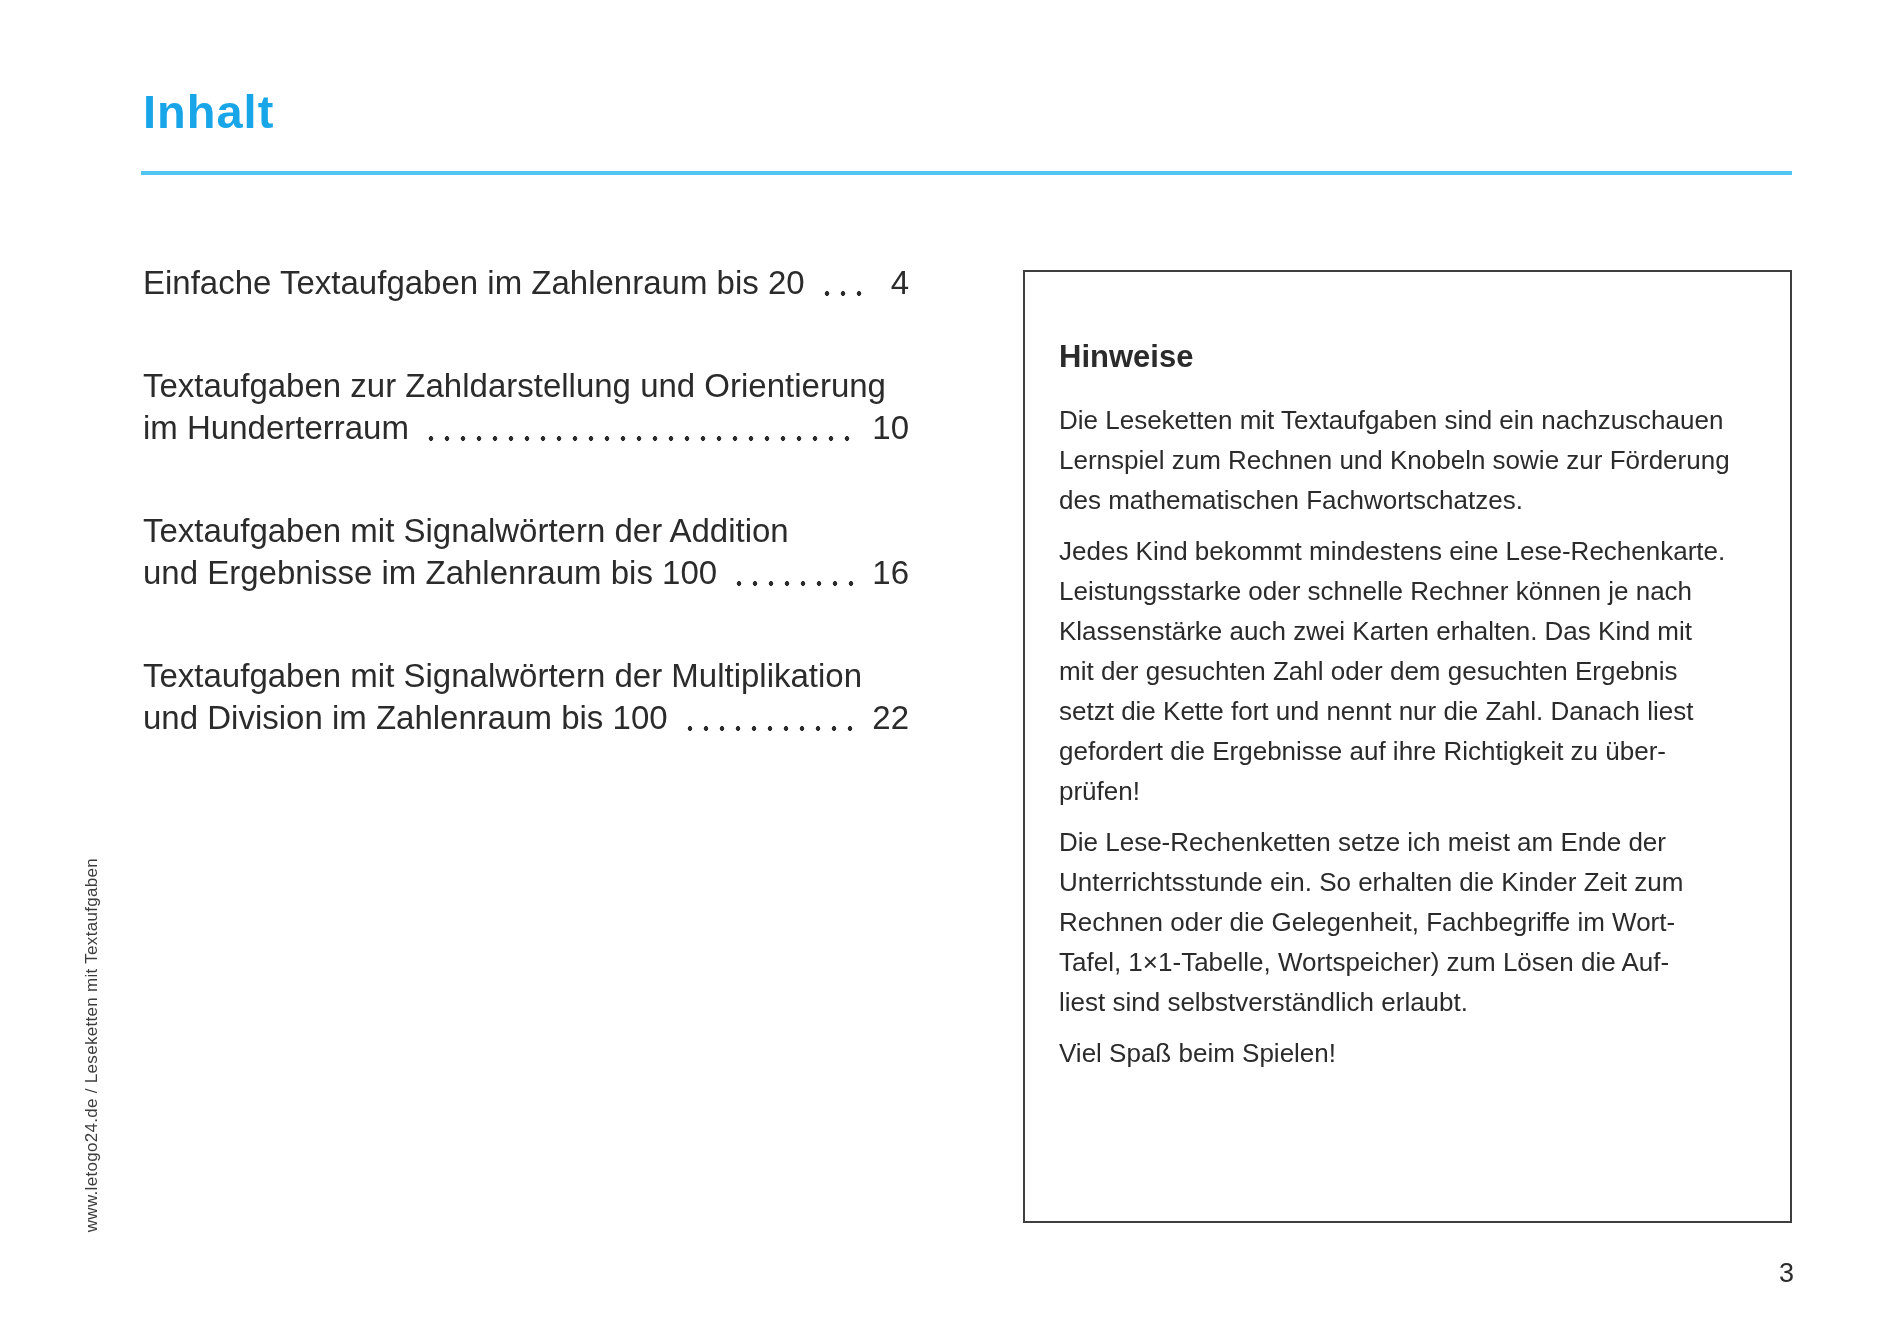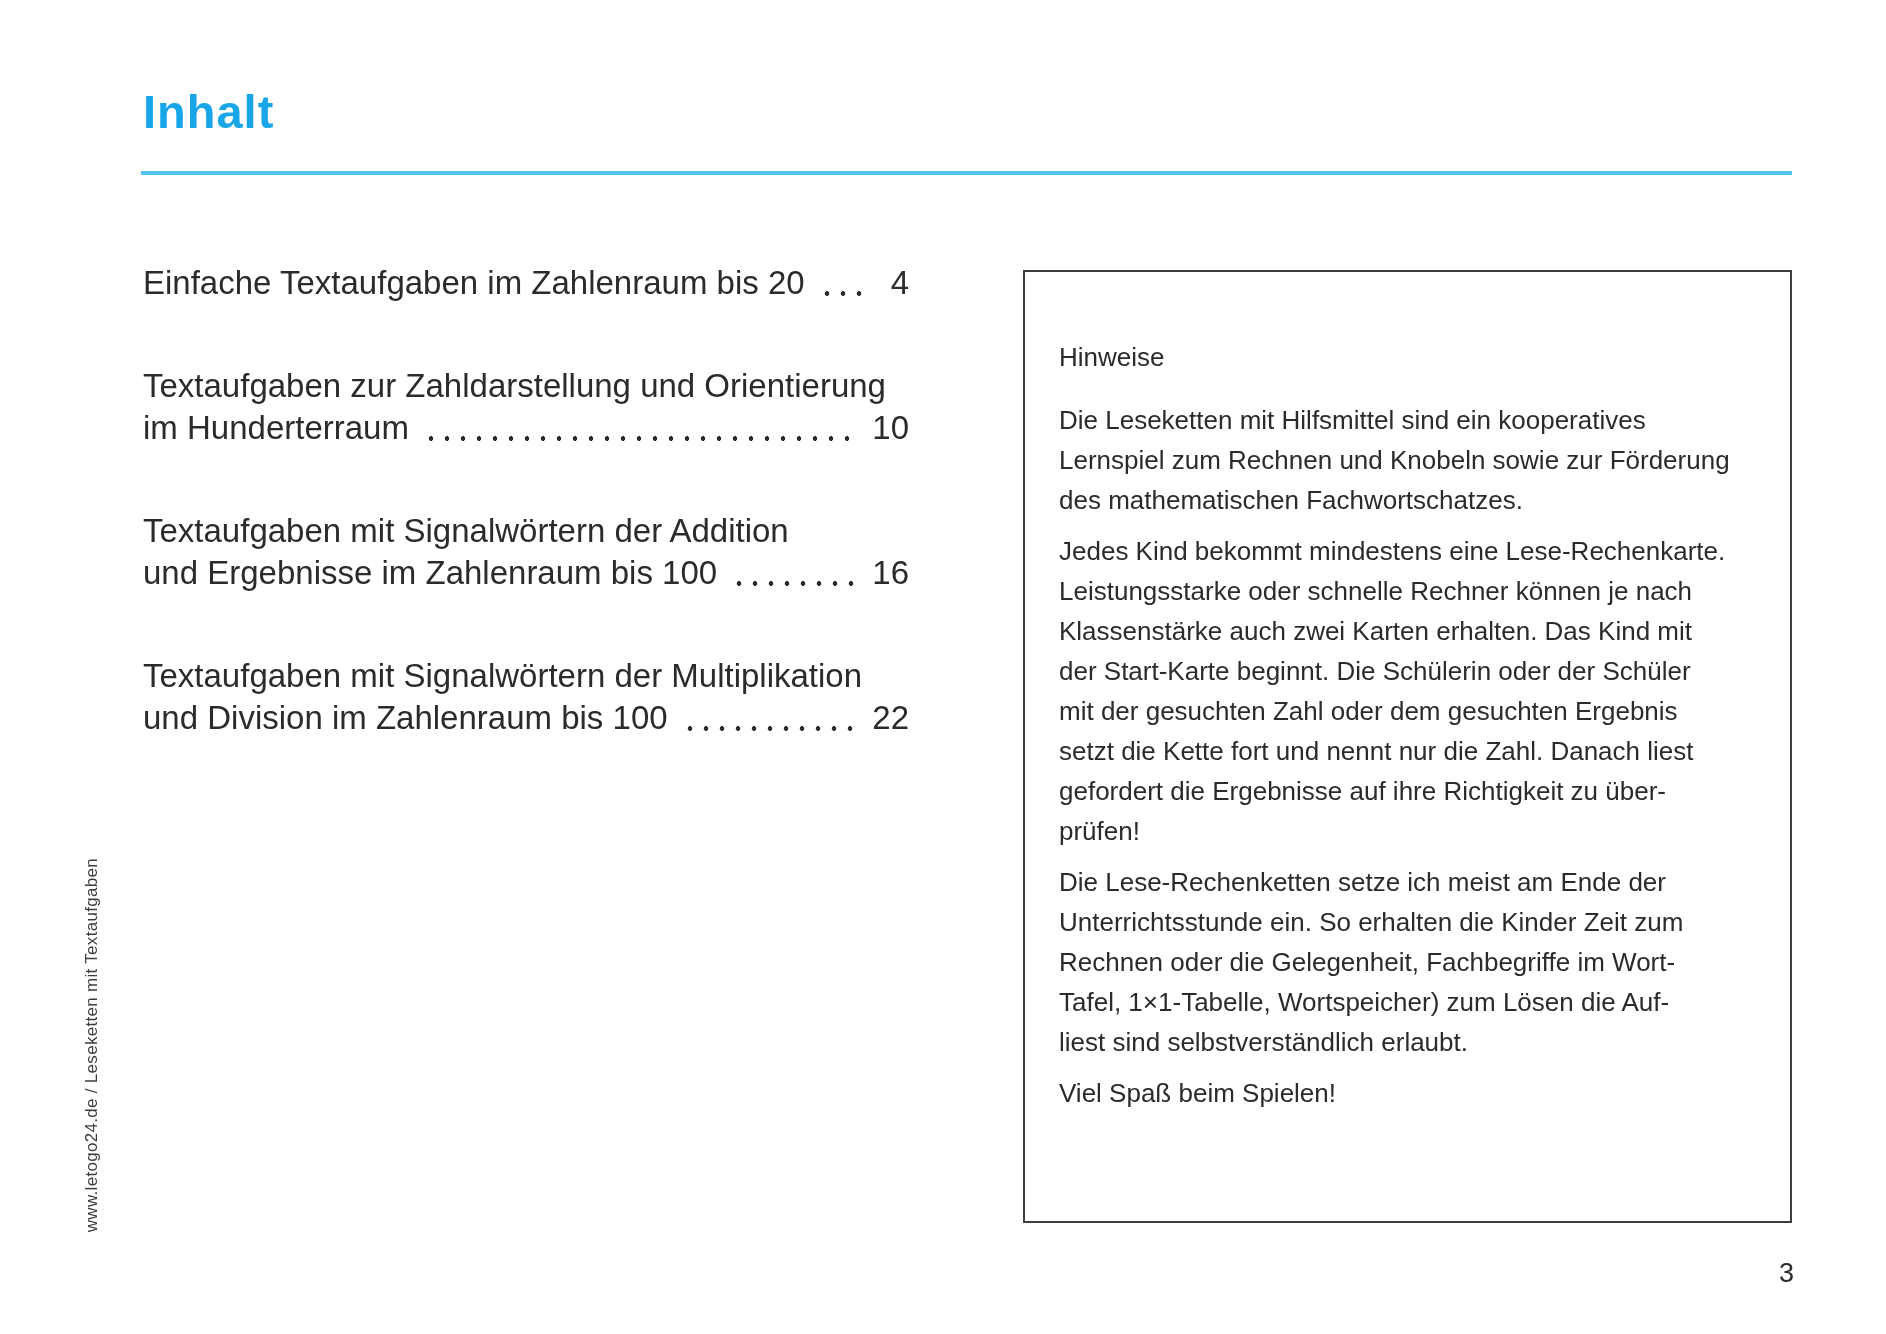--- a/index.html
+++ b/index.html
@@ -50,21 +50,21 @@
   .hinweise-box{
     position:absolute;left:1023px;top:270px;
     width:769px;height:953px;
     box-sizing:border-box;
     border:2px solid var(--border);
     padding:68px 28px 0 34px;
     background:#ffffff;
   }
   .hinweise-title{
     margin:0 0 26px 0;
-    font-size:26px;font-weight:400;line-height:34px;
+    font-size:31px;font-weight:700;line-height:34px;
   }
   .para{margin:0 0 11px 0;}
   .para-line{
     font-size:26px;line-height:40px;white-space:nowrap;
   }
   .sidebar-text{
     position:absolute;left:82px;bottom:86px;
     writing-mode:vertical-rl;
     transform:rotate(180deg);
     font-size:17px;color:#3c3c3c;
@@ -115,29 +115,28 @@
           <div class="dots"></div>
           <div class="toc-page">22</div>
         </div>
       </div>
     </div>
 
   <div class="hinweise-box">
     <h2 class="hinweise-title">Hinweise</h2>
     <div id="hinweise-paragraphs">
         <div class="para">
-          <div class="para-line">Die Leseketten mit Hilfsmittel sind ein kooperatives</div>
+          <div class="para-line">Die Leseketten mit Textaufgaben sind ein nachzuschauen</div>
           <div class="para-line">Lernspiel zum Rechnen und Knobeln sowie zur Förderung</div>
           <div class="para-line">des mathematischen Fachwortschatzes.</div>
         </div>
         <div class="para">
           <div class="para-line">Jedes Kind bekommt mindestens eine Lese-Rechenkarte.</div>
           <div class="para-line">Leistungsstarke oder schnelle Rechner können je nach</div>
           <div class="para-line">Klassenstärke auch zwei Karten erhalten. Das Kind mit</div>
-          <div class="para-line">der Start-Karte beginnt. Die Schülerin oder der Schüler</div>
           <div class="para-line">mit der gesuchten Zahl oder dem gesuchten Ergebnis</div>
           <div class="para-line">setzt die Kette fort und nennt nur die Zahl. Danach liest</div>
           <div class="para-line">gefordert die Ergebnisse auf ihre Richtigkeit zu über-</div>
           <div class="para-line">prüfen!</div>
         </div>
         <div class="para">
           <div class="para-line">Die Lese-Rechenketten setze ich meist am Ende der</div>
           <div class="para-line">Unterrichtsstunde ein. So erhalten die Kinder Zeit zum</div>
           <div class="para-line">Rechnen oder die Gelegenheit, Fachbegriffe im Wort-</div>
           <div class="para-line">Tafel, 1×1-Tabelle, Wortspeicher) zum Lösen die Auf-</div>

